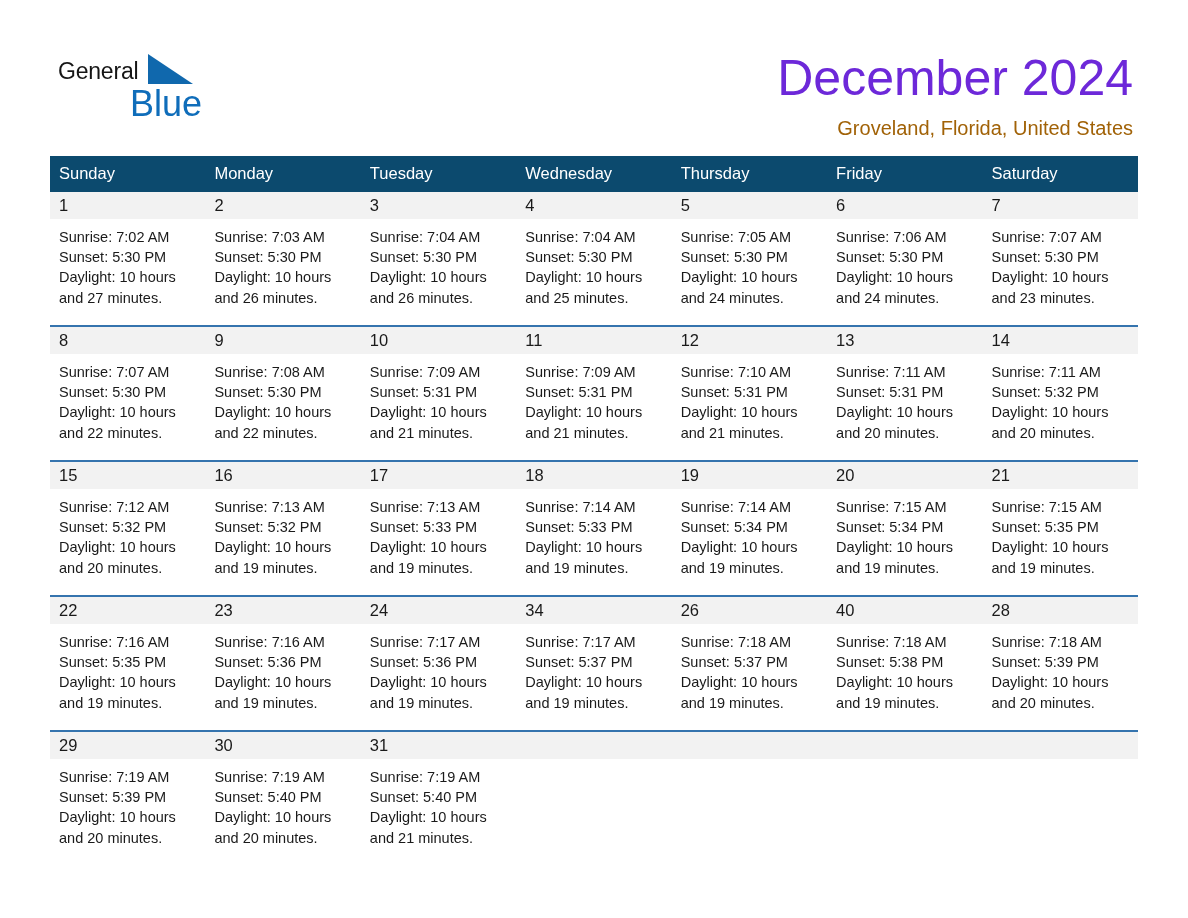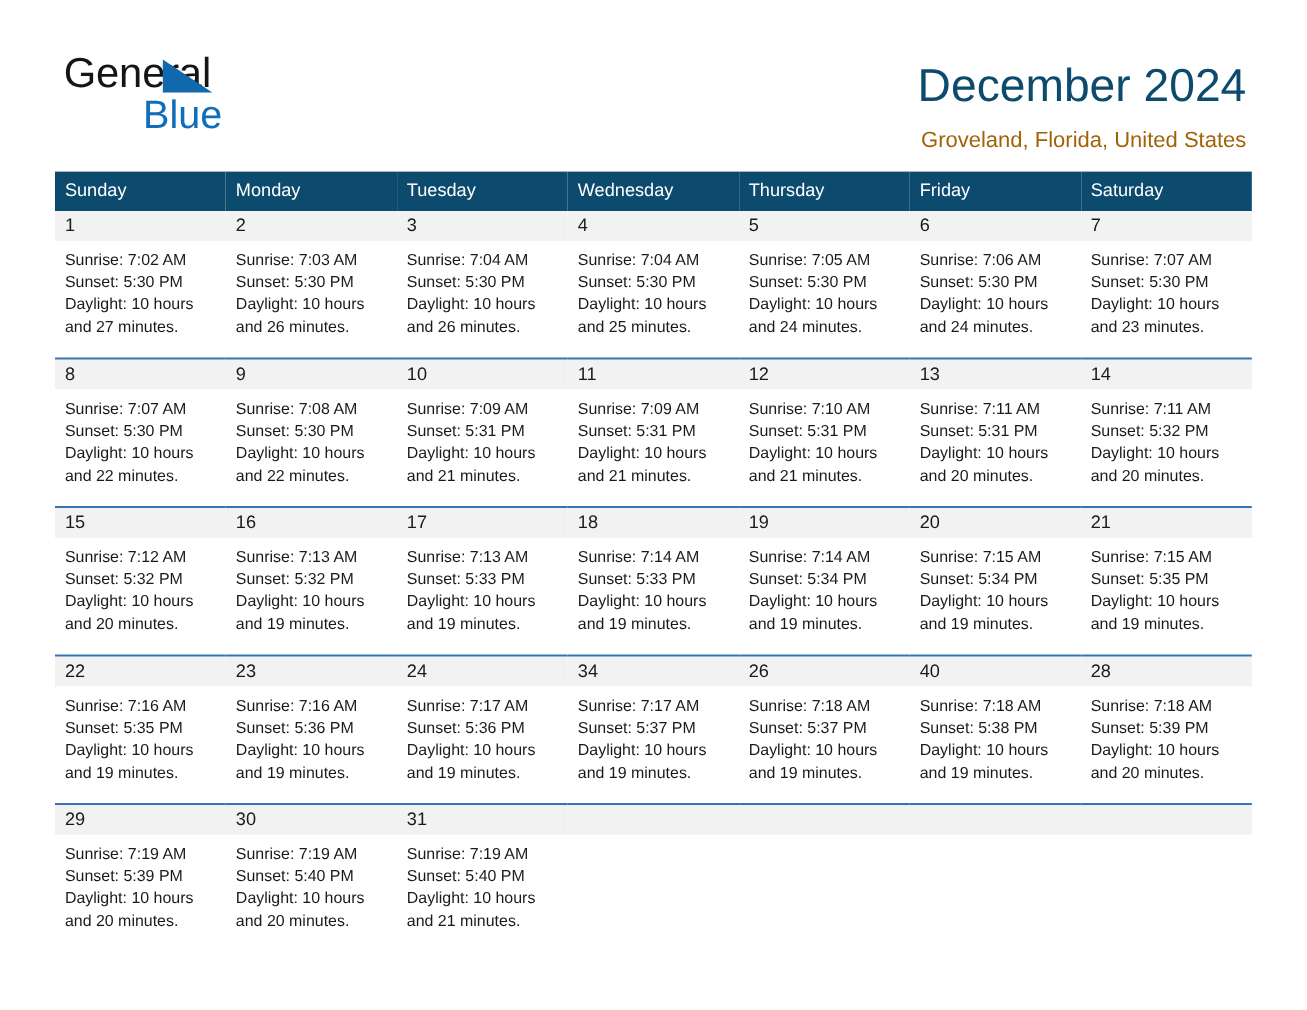--- a/index.html
+++ b/index.html
@@ -36,21 +36,21 @@
   .logo-line1 {
     position: relative;
     height: 38px;
     line-height: 38px;
     font-size: 35px;
     letter-spacing: -0.2px;
     color: #1a1a1a;
     white-space: nowrap;
   }
   .logo-general {
-    font-size: 38px;
+    font-size: 23px;
     color: #151515;
   }
   .logo-tri {
     position: absolute;
     left: 90px;
     top: 6px;
     width: 0;
     height: 0;
     border-left: 45px solid #1068ad;
     border-bottom: 30px solid transparent;
@@ -62,23 +62,23 @@
     font-size: 36px;
     line-height: 40px;
     color: #0f6dba;
     white-space: nowrap;
   }
 
   .title {
     position: absolute;
     right: 55px;
     top: 52px;
-    font-size: 42px;
+    font-size: 50px;
     line-height: 52px;
-    color: #0c4a6e;
+    color: #6d28d9;
     white-space: nowrap;
     text-align: right;
   }
   .subtitle {
     position: absolute;
     right: 55px;
     top: 113px;
     font-size: 20px;
     line-height: 30px;
     color: #a16207;

